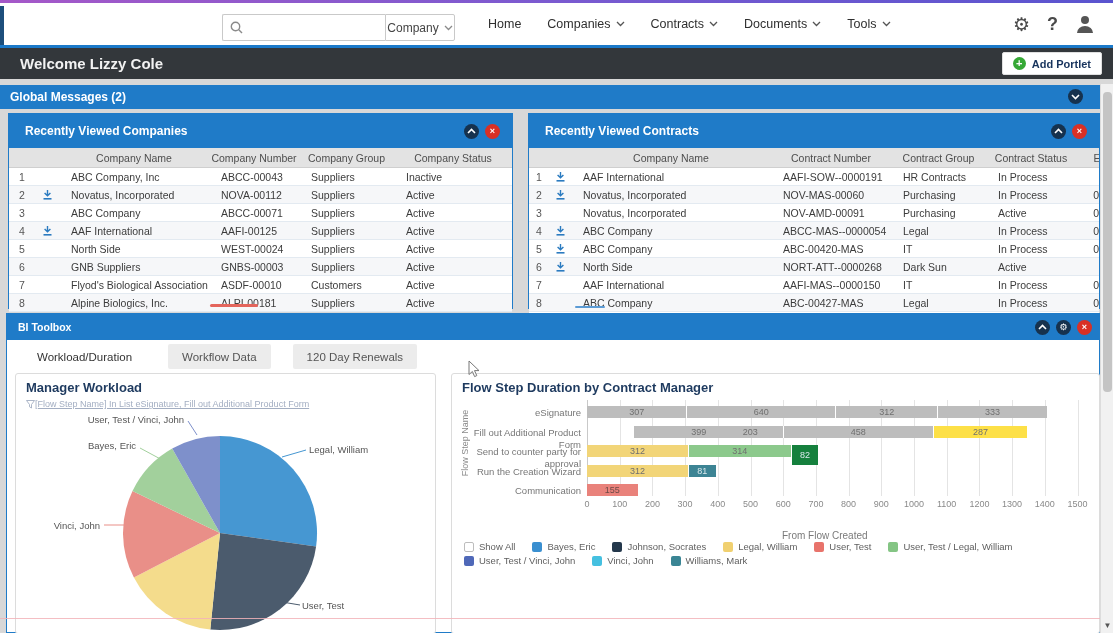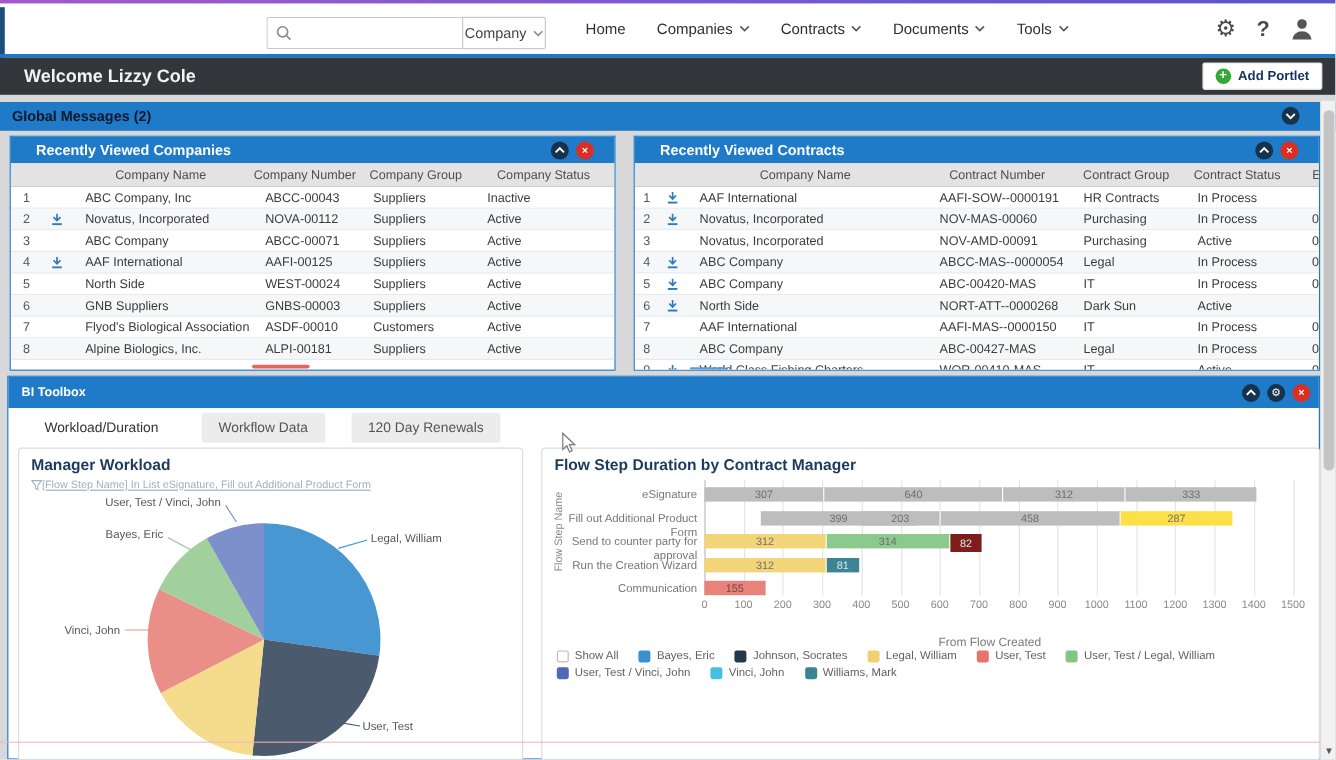--- a/index.html
+++ b/index.html
@@ -27,28 +27,28 @@
   .welcome{position:absolute;left:0;top:48px;width:1113px;height:31px;background:#33373b;
       display:flex;align-items:center;}
   .welcome-title{color:#f2f2f2;font-size:15px;font-weight:bold;margin-left:20px;}
   .add-portlet{position:absolute;right:11px;top:4px;height:23px;background:#fff;border:1px solid #e0e0e0;
       border-radius:2px;display:flex;align-items:center;gap:6px;padding:0 10px;cursor:pointer;}
   .add-portlet .plus{width:13px;height:13px;border-radius:50%;background:#35a835;color:#fff;font-size:11px;
       line-height:13px;text-align:center;font-weight:bold;}
   .add-portlet span.lbl{font-size:11px;font-weight:bold;color:#17335c;}
   
   .gm{position:absolute;left:0;top:85px;width:1113px;height:24px;background:#1f7bc8;display:flex;align-items:center;}
-  .gm-label{color:#0f172a;font-size:12px;font-weight:bold;margin-left:10px;}
+  .gm-label{color:#ffffff;font-size:12px;font-weight:bold;margin-left:10px;}
   .circle-btn{width:15px;height:15px;border-radius:50%;display:flex;align-items:center;justify-content:center;cursor:pointer;}
   .circle-dark{background:#16324e;}
   .circle-red{background:#d93025;color:#fff;font-size:9px;font-weight:bold;line-height:1;}
   .gm .circle-dark{position:absolute;right:30px;top:4px;}
   
   .portlet{position:absolute;background:#fff;border:1px solid #1f7bc8;}
-  .p-head{height:22px;background:#1f7bc8;display:flex;align-items:center;padding:0 17px;}
+  .p-head{height:34px;background:#1f7bc8;display:flex;align-items:center;padding:0 12px;}
   .p-title{color:#fff;font-size:12px;font-weight:bold;margin-left:4px;flex:1;white-space:nowrap;}
   .p-icons{display:flex;gap:6px;align-items:center;}
   .tbody{position:relative;overflow:hidden;}
   .trow{display:flex;height:18px;border-bottom:1px solid #e3eaf1;background:#fff;}
   .trow.alt{background:#f6f7f9;}
   .trow.thead{height:20px;background:#e3e3e3;border-bottom:1px solid #cfcfcf;}
   .cell{height:100%;display:flex;align-items:center;padding-left:12px;font-size:10.5px;color:#3c3c3c;
       overflow:hidden;white-space:nowrap;flex:none;}
   .trow.thead .cell{justify-content:center;padding-left:0;color:#4e4e4e;}
   .cell.c0{justify-content:center;padding-left:0;color:#555;}
@@ -524,21 +524,21 @@
           <div class="bar-seg" style="left: 481.6px; top: 51.5px; width: 93.8px; height: 12px; background: #fde047; border-right: none;">
             <span style="color: rgb(111, 111, 111);">287</span>
           </div>
           <div class="bar-row-label" style="left: 3px; top: 72px;">Send to counter party for approval</div>
           <div class="bar-seg" style="left: 135px; top: 71px; width: 102px; height: 12px; background: rgb(242, 213, 120);">
             <span style="color: rgb(111, 111, 111);">312</span>
           </div>
           <div class="bar-seg" style="left: 237px; top: 71px; width: 102.7px; height: 12px; background: rgb(140, 201, 140);">
             <span style="color: rgb(111, 111, 111);">314</span>
           </div>
-          <div class="bar-seg" style="left: 339.7px; top: 71px; width: 26.8px; height: 15px; background: #7f1d1d; border-right: none;">
+          <div class="bar-seg" style="left: 339.7px; top: 71px; width: 26.8px; height: 20px; background: #15803d; border-right: none;">
             <span style="color: rgb(217, 232, 236);">82</span>
           </div>
           <div class="bar-row-label" style="left: 3px; top: 91.5px;">Run the Creation Wizard</div>
           <div class="bar-seg" style="left: 135px; top: 90.5px; width: 102px; height: 12px; background: rgb(242, 213, 120);">
             <span style="color: rgb(111, 111, 111);">312</span>
           </div>
           <div class="bar-seg" style="left: 237px; top: 90.5px; width: 26.5px; height: 12px; background: rgb(61, 132, 148); border-right: none;">
             <span style="color: rgb(217, 232, 236);">81</span>
           </div>
           <div class="bar-row-label" style="left: 3px; top: 111px;">Communication</div>

